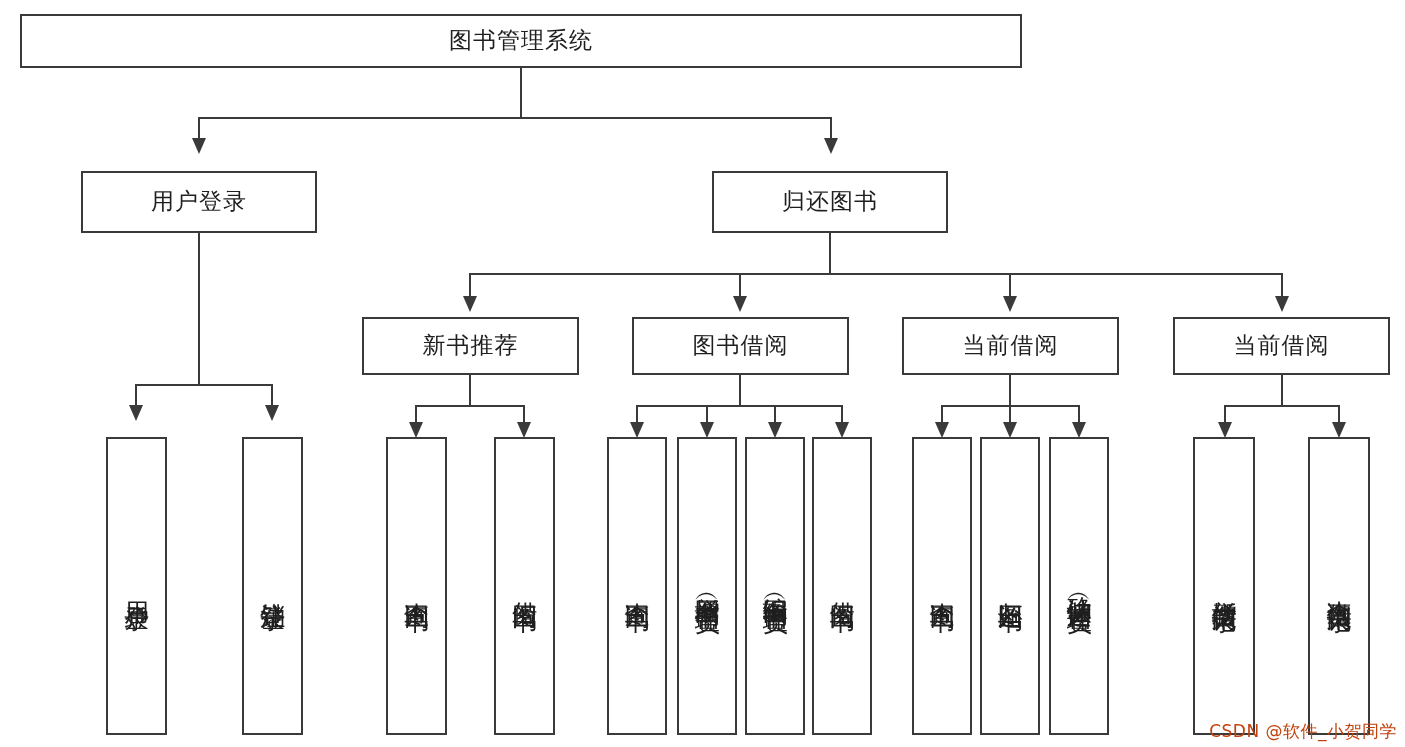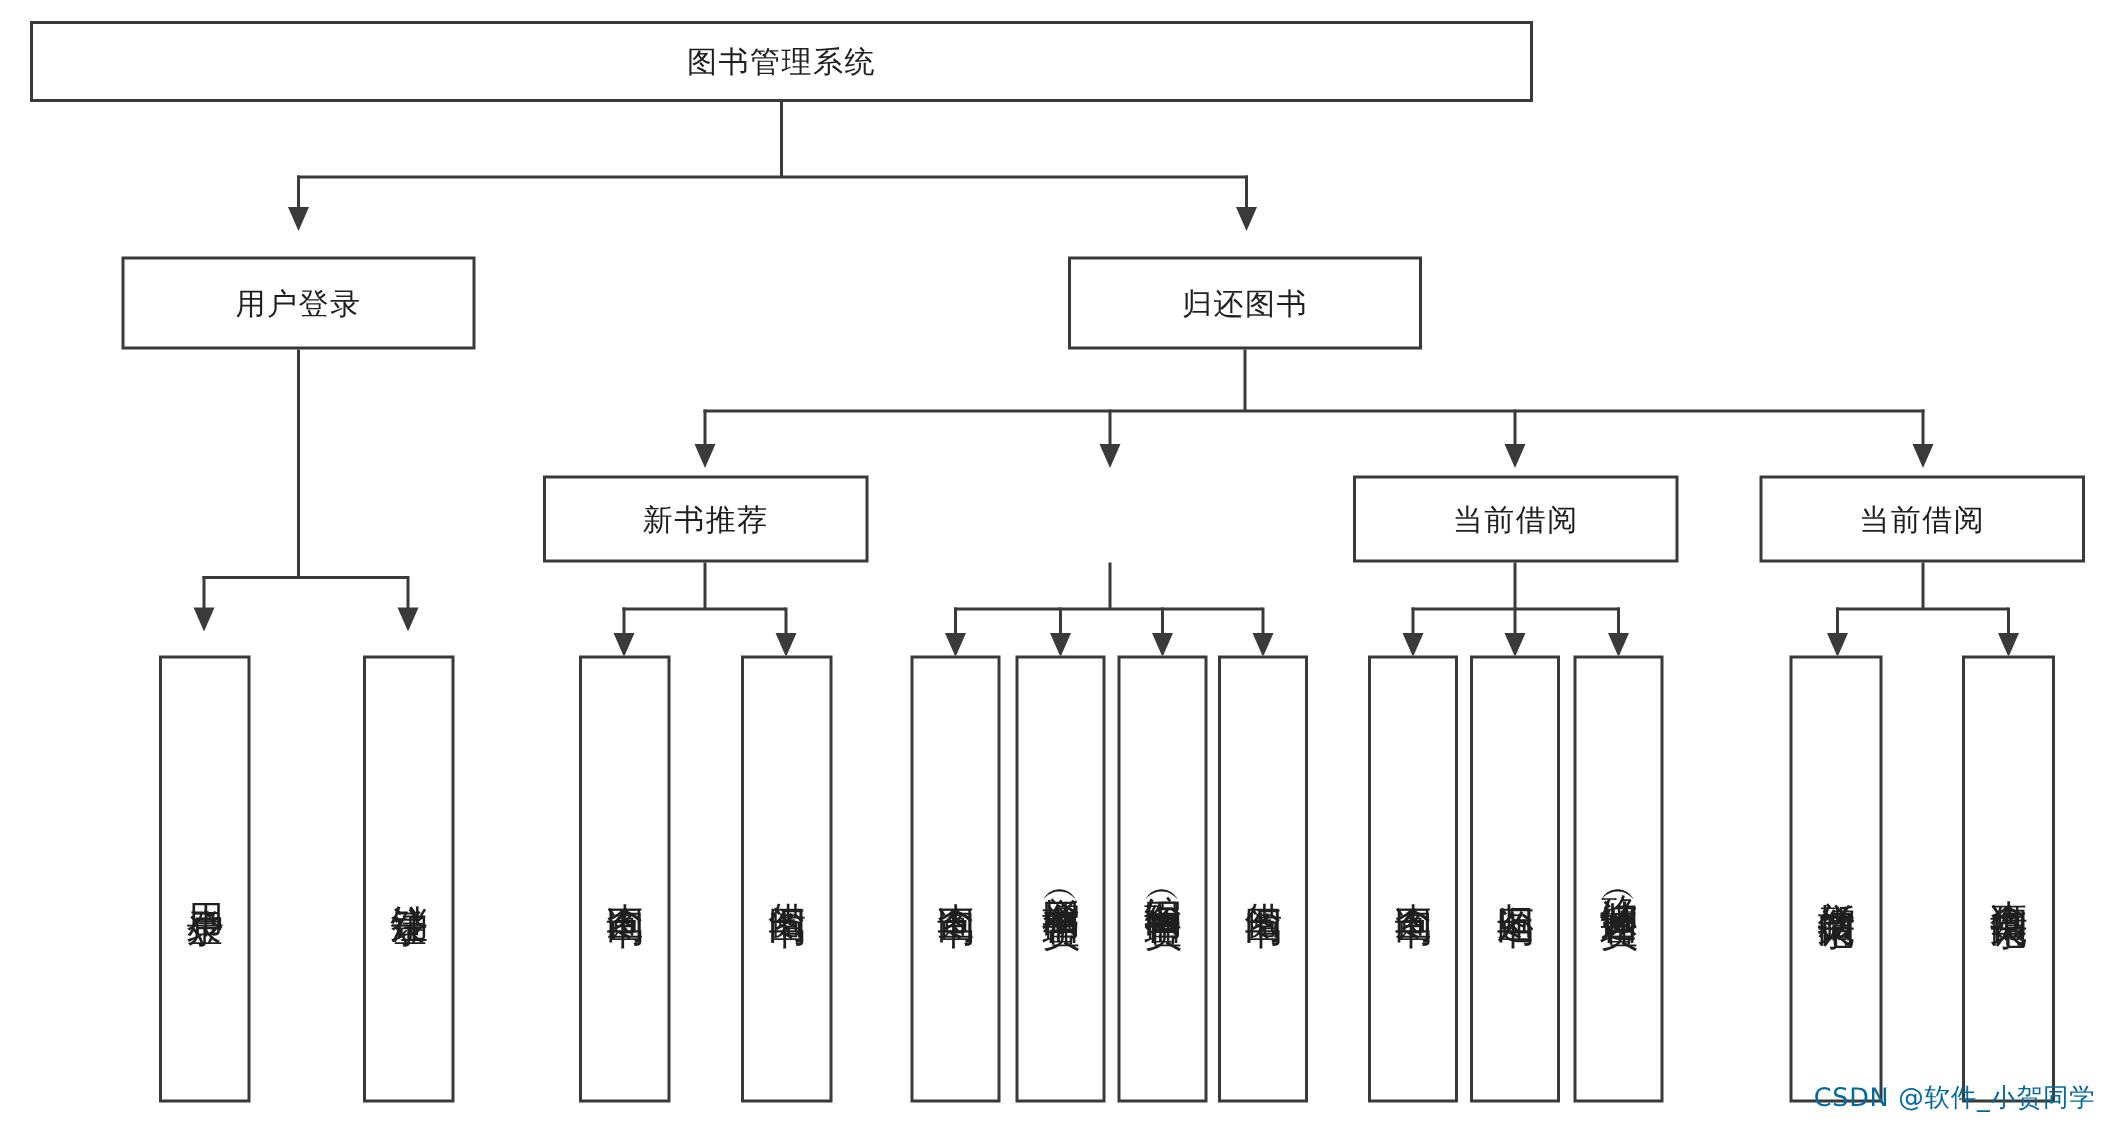--- a/index.html
+++ b/index.html
@@ -20,21 +20,21 @@
     position:absolute;
     box-sizing:border-box;
     background:#ffffff;
     border:2px solid #3a3a3a;
     display:flex;
     align-items:center;
     justify-content:center;
     color:#1f1f1f;
   }
   .node.h{           
-    font-size:20px;
+    font-size:23px;
     letter-spacing:1px;
     line-height:1.1;
   }
   .node.v{           
     align-items:center;
     justify-content:center;
     padding:4px 0;
   }
   .vtext{
     writing-mode:vertical-rl;
@@ -61,21 +61,21 @@
     border-right:7px solid transparent;
     border-top:16px solid #3a3a3a;
   }
 
   
   #watermark{
     position:absolute;
     right:8px;
     bottom:4px;
     font-size:17px;
-    color:#0369a1;
+    color:#c2410c;
     letter-spacing:0.5px;
     white-space:nowrap;
     pointer-events:none;
   }
 </style>
 </head>
 <body>
 
 <div id="canvas">
 
@@ -120,20 +120,23 @@
   <div class="arrow" style="left:463px; top:296px;"></div>
   <div class="ln vln" style="left:739px; top:273px; width:2px; height:24px;"></div>
   <div class="arrow" style="left:733px; top:296px;"></div>
   <div class="ln vln" style="left:1009px; top:273px; width:2px; height:24px;"></div>
   <div class="arrow" style="left:1003px; top:296px;"></div>
   <div class="ln vln" style="left:1281px; top:273px; width:2px; height:24px;"></div>
   <div class="arrow" style="left:1275px; top:296px;"></div>
 
   <div class="node h" style="left:362px; top:317px; width:217px; height:58px;">
     <span>新书推荐</span>
+  </div>
+  <div class="node h" style="left:632px; top:317px; width:217px; height:58px;">
+    <span>图书借阅</span>
   </div>
   <div class="node h" style="left:902px; top:317px; width:217px; height:58px;">
     <span>当前借阅</span>
   </div>
   <div class="node h" style="left:1173px; top:317px; width:217px; height:58px;">
     <span>当前借阅</span>
   </div>
 
   <div class="ln vln" style="left:469px; top:375px; width:2px; height:31px;"></div>
   <div class="ln hln" style="left:415px; top:405px; width:109px; height:2px;"></div>

